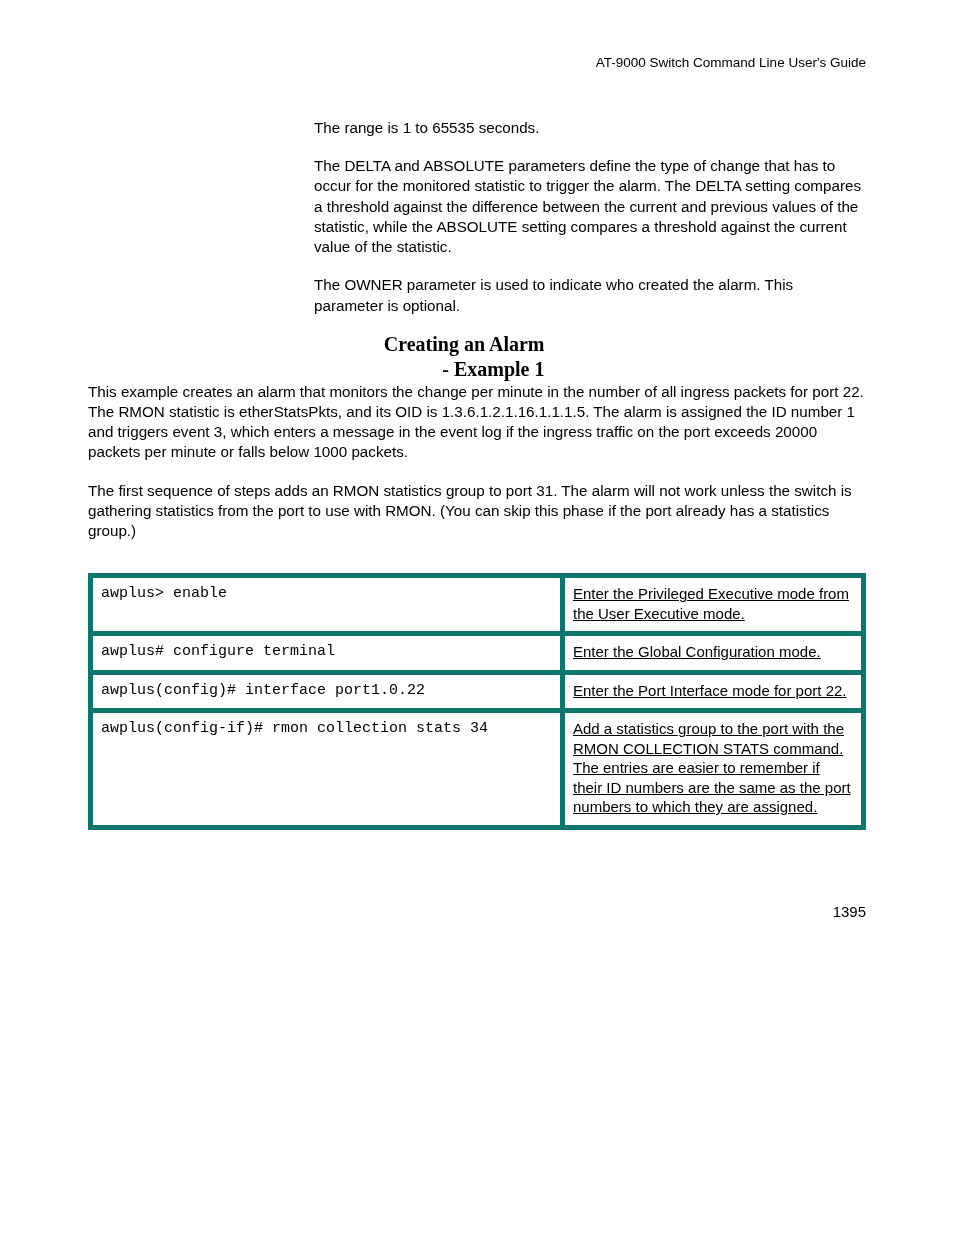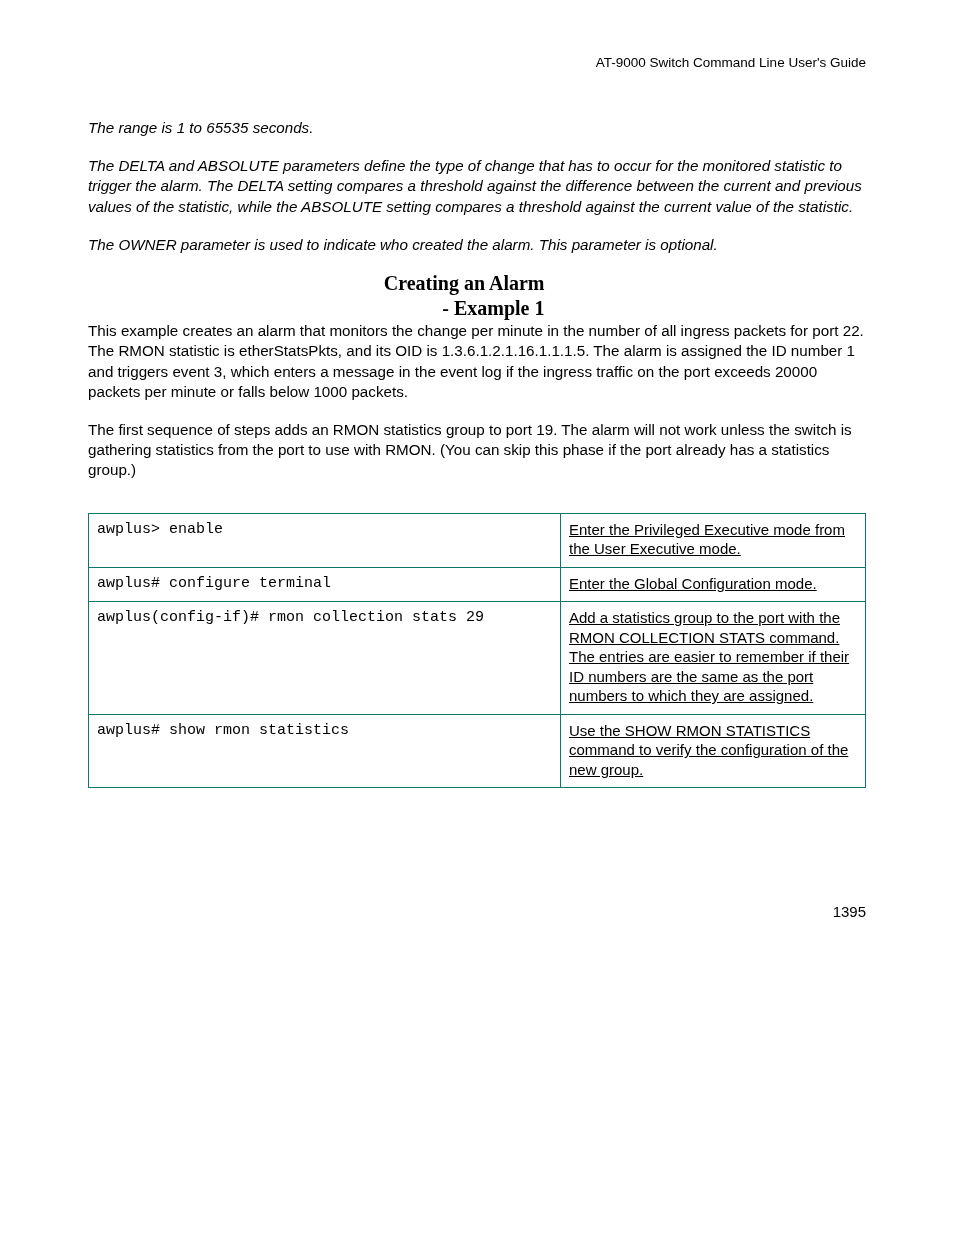--- a/index.html
+++ b/index.html
@@ -16,21 +16,21 @@
       position: relative;
       box-sizing: border-box;
       padding: 55px 88px 40px 88px;
     }
     .running-header {
       text-align: right;
       font-size: 13.5px;
       margin-bottom: 48px;
     }
     .indented-block {
-      font-style: italic;
+      margin-left: 226px;
     }
     .para {
       margin-bottom: 18px;
       line-height: 1.33;
       font-size: 15.2px;
     }
     .two-col {
       display: flex;
       flex-direction: column;
       align-items: center;
@@ -51,21 +51,21 @@
     .right-col {
       flex: 1;
     }
     .cmd-table {
       border-collapse: collapse;
       width: 100%;
       margin-top: 14px;
       table-layout: fixed;
     }
     .cmd-table td {
-      border: 1px solid #0f766e;
+      border: 5px solid #0f766e;
       padding: 6px 8px 8px 8px;
       vertical-align: top;
       font-size: 15px;
       line-height: 1.3;
     }
     .cmd-table td.command {
       font-family: "Courier New", Courier, monospace;
       font-size: 15px;
       width: 472px;
     }
@@ -90,44 +90,44 @@
   <div class="indented-block">
     <div class="para">The range is 1 to 65535 seconds.</div>
     <div class="para">The DELTA and ABSOLUTE parameters define the type of change that has to occur for the monitored statistic to trigger the alarm. The DELTA setting compares a threshold against the difference between the current and previous values of the statistic, while the ABSOLUTE setting compares a threshold against the current value of the statistic.</div>
     <div class="para">The OWNER parameter is used to indicate who created the alarm. This parameter is optional.</div>
   </div>
 
   <div class="two-col">
     <div class="side-heading">Creating an Alarm - Example 1</div>
     <div class="right-col">
       <div class="para">This example creates an alarm that monitors the change per minute in the number of all ingress packets for port 22. The RMON statistic is etherStatsPkts, and its OID is 1.3.6.1.2.1.16.1.1.1.5. The alarm is assigned the ID number 1 and triggers event 3, which enters a message in the event log if the ingress traffic on the port exceeds 20000 packets per minute or falls below 1000 packets.</div>
-      <div class="para">The first sequence of steps adds an RMON statistics group to port 19. The alarm will not work unless the switch is gathering statistics from the port to use with RMON. (You can skip this phase if the port already has a statistics group.)</div>
+      <div class="para">The first sequence of steps adds an RMON statistics group to port 31. The alarm will not work unless the switch is gathering statistics from the port to use with RMON. (You can skip this phase if the port already has a statistics group.)</div>
     </div>
   </div>
 
   <table class="cmd-table">
     <colgroup>
       <col style="width:472px">
       <col>
     </colgroup>
     <tbody>
       <tr>
         <td class="command">awplus&gt; enable</td>
         <td class="description">Enter the Privileged Executive mode from the User Executive mode.</td>
       </tr>
       <tr>
         <td class="command">awplus# configure terminal</td>
         <td class="description">Enter the Global Configuration mode.</td>
       </tr>
       <tr>
-        <td class="command">awplus(config-if)# rmon collection stats 29</td>
-        <td class="description">Add a statistics group to the port with the RMON COLLECTION STATS command. The entries are easier to remember if their ID numbers are the same as the port numbers to which they are assigned.</td>
+        <td class="command">awplus(config)# interface port1.0.22</td>
+        <td class="description">Enter the Port Interface mode for port 22.</td>
       </tr>
       <tr>
-        <td class="command">awplus# show rmon statistics</td>
-        <td class="description">Use the SHOW RMON STATISTICS command to verify the configuration of the new group.</td>
+        <td class="command">awplus(config-if)# rmon collection stats 34</td>
+        <td class="description">Add a statistics group to the port with the RMON COLLECTION STATS command. The entries are easier to remember if their ID numbers are the same as the port numbers to which they are assigned.</td>
       </tr>
     </tbody>
   </table>
 
   <div class="page-number">1395</div>
 
 </div>
 
 </body></html>

